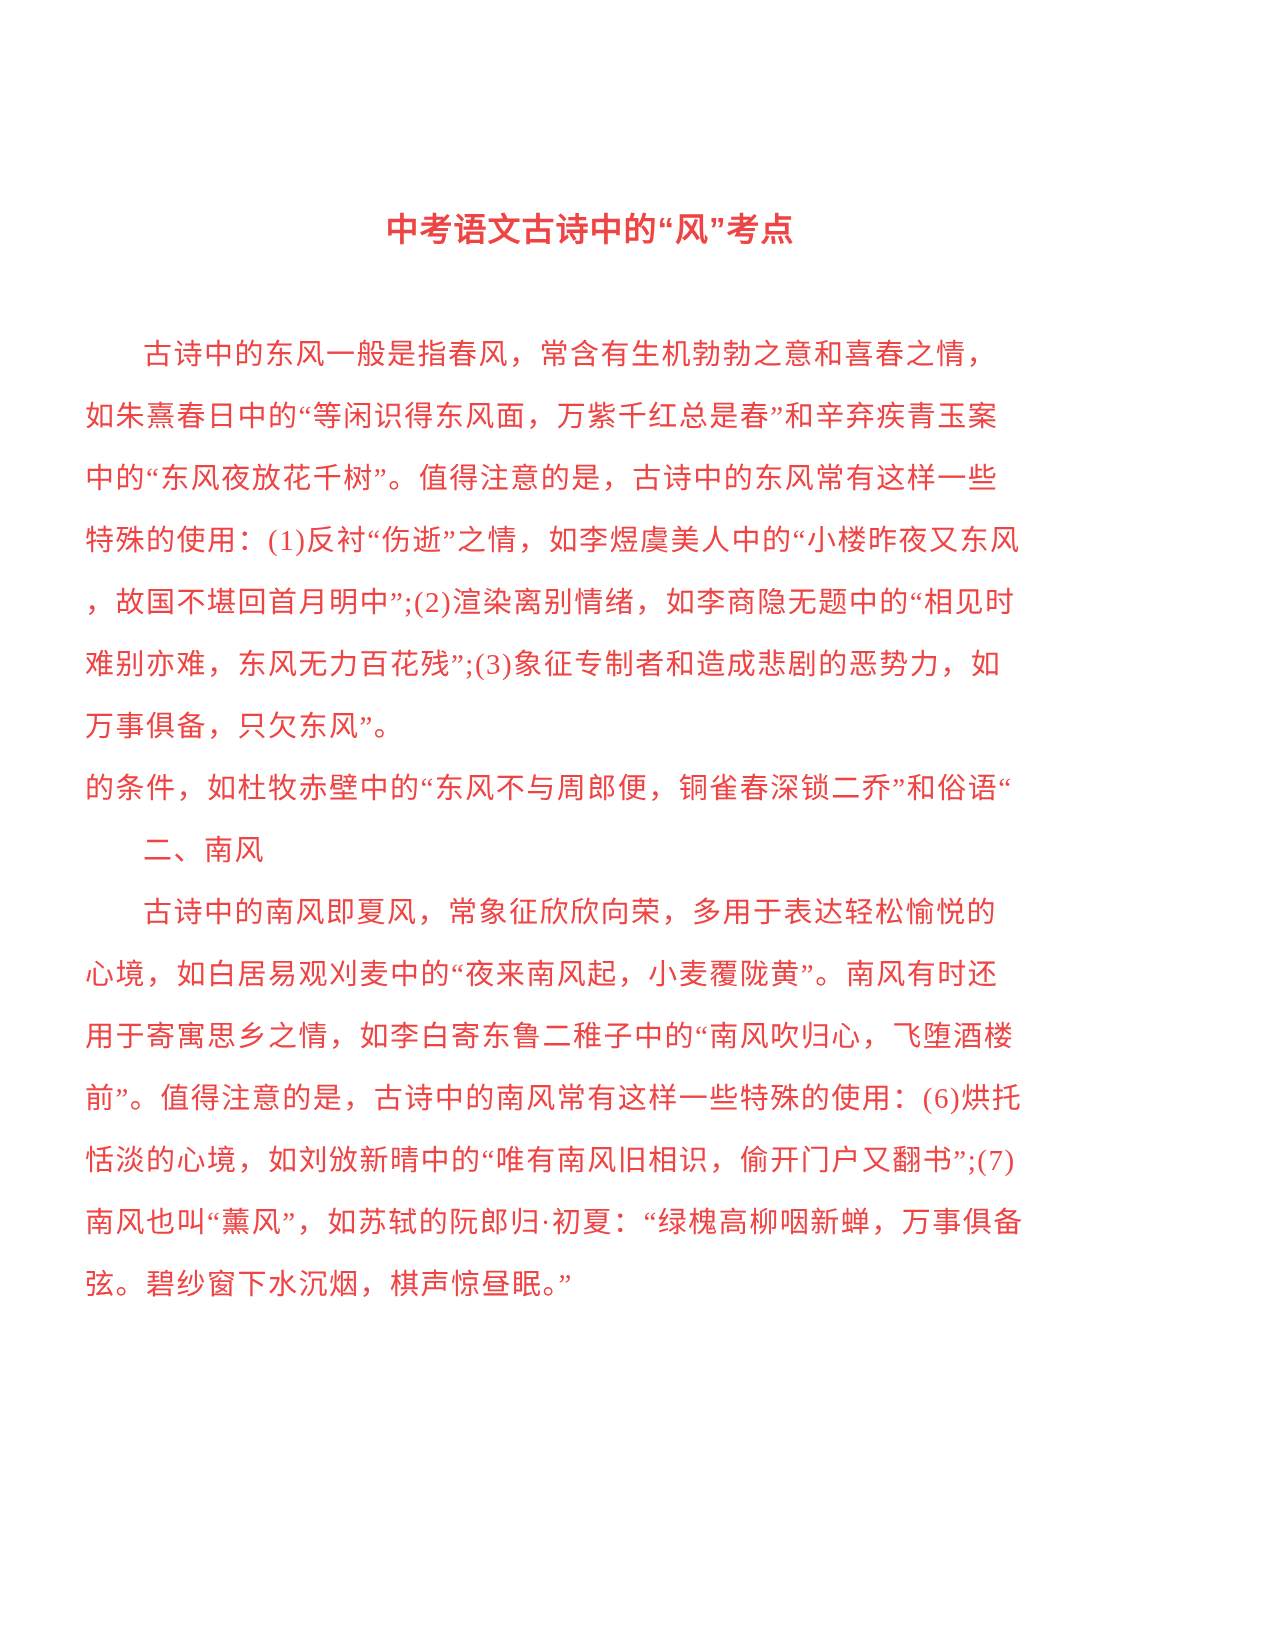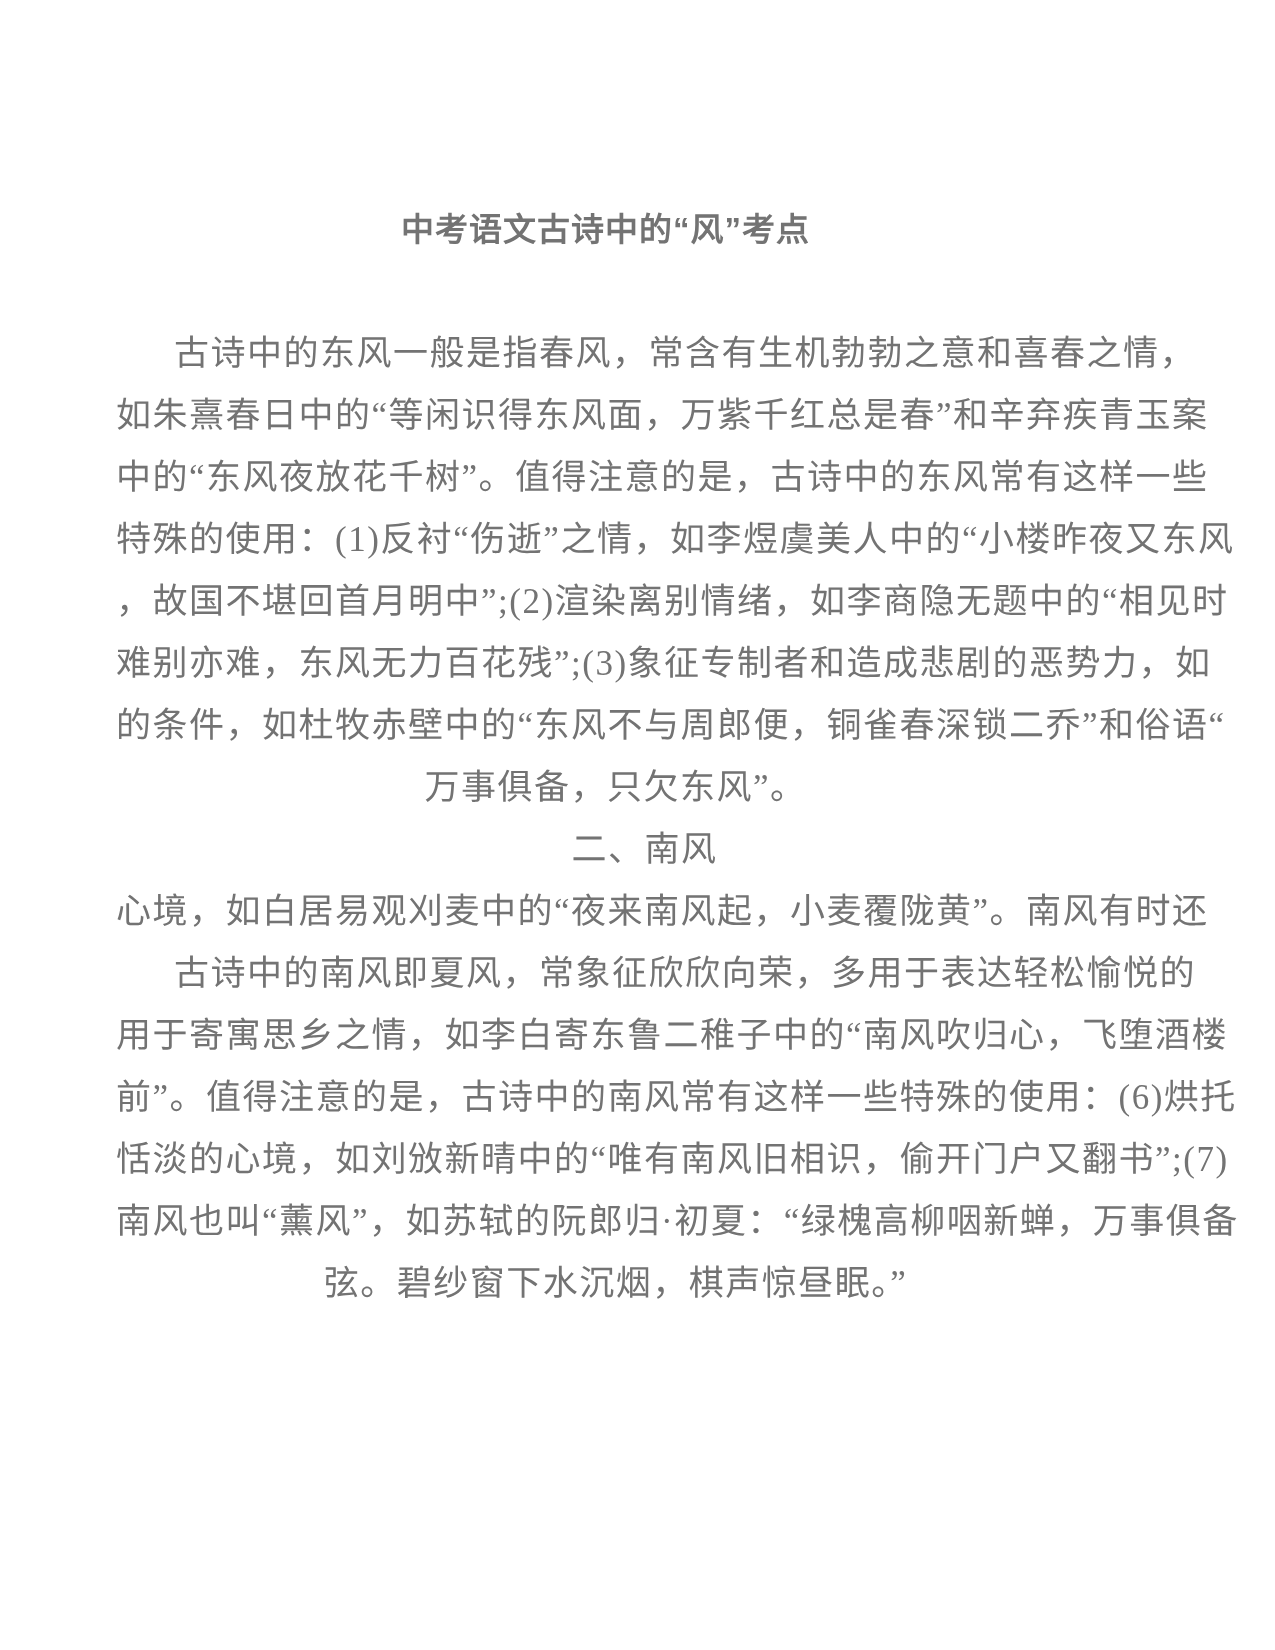--- a/index.html
+++ b/index.html
@@ -7,22 +7,22 @@
     padding: 0;
     background: #ffffff;
   }
   .page {
     position: relative;
     width: 1275px;
     height: 1650px;
     margin: 0 auto;
     background: #ffffff;
     box-sizing: border-box;
-    padding: 199px 160px 0 116px;
-    color: #737373;
+    padding: 199px 160px 0 85px;
+    color: #ef4444;
     overflow: hidden;
     font-family: "Liberation Serif", "DejaVu Serif", serif;
   }
   .doc-title {
     margin: 0;
     font-family: "Liberation Sans", "DejaVu Sans", sans-serif;
     font-weight: 700;
     font-size: 33px;
     line-height: 62px;
     text-align: center;
@@ -31,25 +31,25 @@
     white-space: nowrap;
   }
   .blank-line {
     height: 62px;
   }
   .para {
     margin: 0;
     padding: 0;
   }
   .text-line {
-    font-size: 35px;
+    font-size: 29px;
     line-height: 62px;
     letter-spacing: 1.5px;
     white-space: nowrap;
-    text-align: center;
+    text-align: left;
   }
   .indent-2 {
     text-indent: 58px;
   }
 </style>
 </head>
 <body>
 
 <div class="page">
 
@@ -57,29 +57,29 @@
 
   <div class="blank-line"></div>
 
   <div class="para">
     <div class="text-line indent-2">古诗中的东风一般是指春风，常含有生机勃勃之意和喜春之情，</div>
     <div class="text-line">如朱熹春日中的“等闲识得东风面，万紫千红总是春”和辛弃疾青玉案</div>
     <div class="text-line">中的“东风夜放花千树”。值得注意的是，古诗中的东风常有这样一些</div>
     <div class="text-line">特殊的使用：(1)反衬“伤逝”之情，如李煜虞美人中的“小楼昨夜又东风</div>
     <div class="text-line">，故国不堪回首月明中”;(2)渲染离别情绪，如李商隐无题中的“相见时</div>
     <div class="text-line">难别亦难，东风无力百花残”;(3)象征专制者和造成悲剧的恶势力，如</div>
+    <div class="text-line">万事俱备，只欠东风”。</div>
     <div class="text-line">的条件，如杜牧赤壁中的“东风不与周郎便，铜雀春深锁二乔”和俗语“</div>
-    <div class="text-line">万事俱备，只欠东风”。</div>
   </div>
 
   <div class="text-line indent-2">二、南风</div>
 
   <div class="para">
+    <div class="text-line indent-2">古诗中的南风即夏风，常象征欣欣向荣，多用于表达轻松愉悦的</div>
     <div class="text-line">心境，如白居易观刈麦中的“夜来南风起，小麦覆陇黄”。南风有时还</div>
-    <div class="text-line indent-2">古诗中的南风即夏风，常象征欣欣向荣，多用于表达轻松愉悦的</div>
     <div class="text-line">用于寄寓思乡之情，如李白寄东鲁二稚子中的“南风吹归心，飞堕酒楼</div>
     <div class="text-line">前”。值得注意的是，古诗中的南风常有这样一些特殊的使用：(6)烘托</div>
     <div class="text-line">恬淡的心境，如刘攽新晴中的“唯有南风旧相识，偷开门户又翻书”;(7)</div>
     <div class="text-line">南风也叫“薰风”，如苏轼的阮郎归·初夏：“绿槐高柳咽新蝉，万事俱备</div>
     <div class="text-line">弦。碧纱窗下水沉烟，棋声惊昼眠。”</div>
   </div>
 
 
 </div>
 

